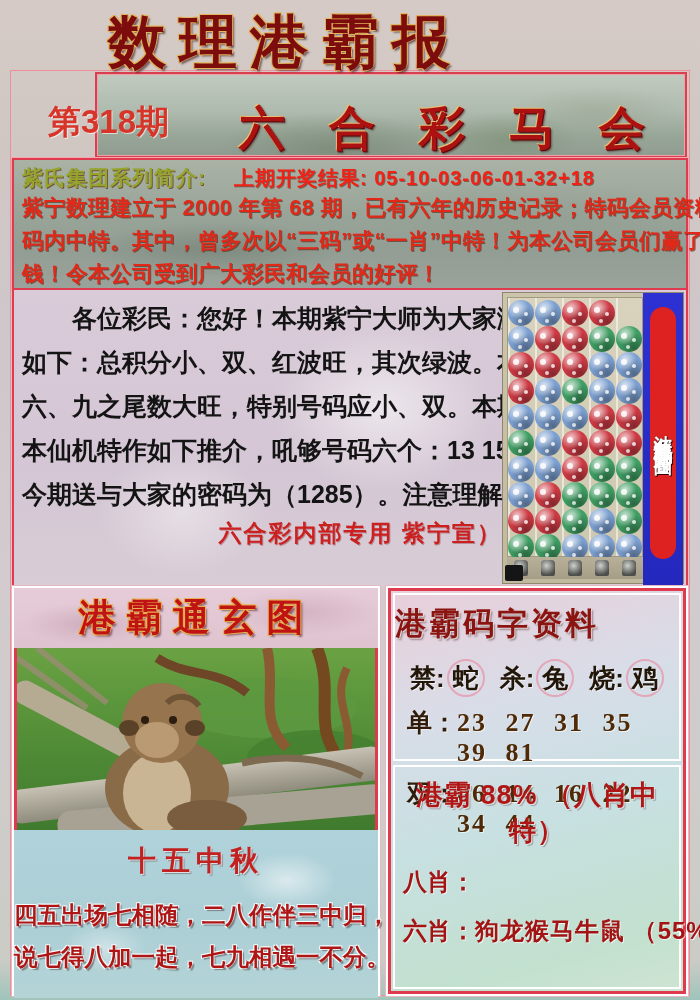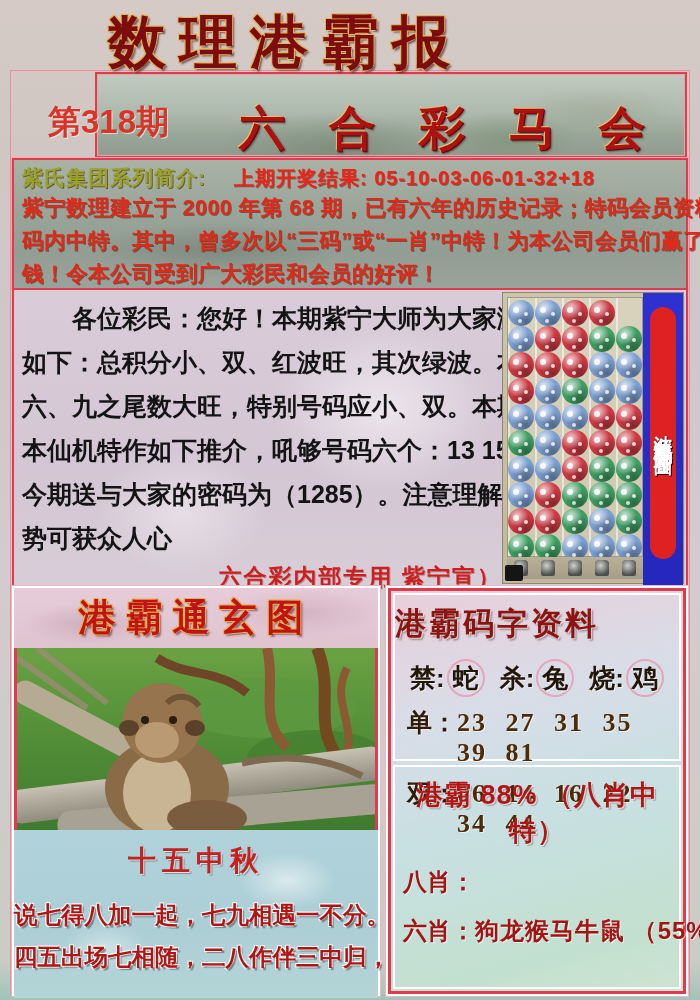--- a/index.html
+++ b/index.html
@@ -151,21 +151,20 @@
     <div class="intro-line">钱！令本公司受到广大彩民和会员的好评！</div>
   </div>
 
   <div class="main-box">
     <div class="main-text">
       <div class="main-line indent">各位彩民：您好！本期紫宁大师为大家测得的基本情况</div>
       <div class="main-line">如下：总积分小、双、红波旺，其次绿波。本期以三、五、</div>
       <div class="main-line">六、九之尾数大旺，特别号码应小、双。本期吼捧的号码，</div>
       <div class="main-line">本仙机特作如下推介，吼够号码六个：13 15 18 28 32 35</div>
       <div class="main-line">今期送与大家的密码为（1285）。注意理解好如下提示：时</div>
-      <div class="main-line">势可获众人心</div>
       <div class="sign-line">六合彩内部专用  紫宁宣）</div>
     </div>
 
     <div class="ball-panel">
       <div class="tube-area">
         <div class="ball-grid">
             <div class="ball" style="background: radial-gradient(circle at 35% 30%, rgba(255, 255, 255, 0.75), rgba(255, 255, 255, 0) 45%), radial-gradient(circle at 70% 85%, rgba(0, 0, 0, 0.35), rgba(0, 0, 0, 0) 55%), rgb(123, 159, 208);"></div>
             <div class="ball" style="background: radial-gradient(circle at 35% 30%, rgba(255, 255, 255, 0.75), rgba(255, 255, 255, 0) 45%), radial-gradient(circle at 70% 85%, rgba(0, 0, 0, 0.35), rgba(0, 0, 0, 0) 55%), rgb(123, 159, 208);"></div>
             <div class="ball" style="background: radial-gradient(circle at 35% 30%, rgba(255, 255, 255, 0.75), rgba(255, 255, 255, 0) 45%), radial-gradient(circle at 70% 85%, rgba(0, 0, 0, 0.35), rgba(0, 0, 0, 0) 55%), rgb(205, 58, 68);"></div>
             <div class="ball" style="background: radial-gradient(circle at 35% 30%, rgba(255, 255, 255, 0.75), rgba(255, 255, 255, 0) 45%), radial-gradient(circle at 70% 85%, rgba(0, 0, 0, 0.35), rgba(0, 0, 0, 0) 55%), rgb(205, 58, 68);"></div>
@@ -269,22 +268,22 @@
       <ellipse cx="178" cy="80" rx="10" ry="8" fill="#5a4228"></ellipse>
       <ellipse cx="140" cy="92" rx="22" ry="18" fill="#b99a73"></ellipse>
       <circle cx="128" cy="72" r="4" fill="#2b1d10"></circle>
       <circle cx="156" cy="72" r="4" fill="#2b1d10"></circle>
       <path d="M 150,55 C 160,45 175,48 182,58" stroke="#6e5334" stroke-width="6" fill="none"></path>
       <ellipse cx="190" cy="170" rx="40" ry="18" fill="#7a5c3e"></ellipse>
     </svg>
     <div class="bl-lower">
       <div class="bl-caption">十五中秋</div>
       <div class="verse-wrap">
+        <div class="verse-line">四五出场七相随，二八作伴三中归，</div>
         <div class="verse-line">说七得八加一起，七九相遇一不分。</div>
-        <div class="verse-line">四五出场七相随，二八作伴三中归，</div>
       </div>
     </div>
   </div>
 
   <div class="bottom-right">
     <div class="br-panel br-panel-1">
       <div class="br-title">港霸码字资料</div>
       <div class="ban-row">
         <span class="ban-item">
           <span>禁:</span>

